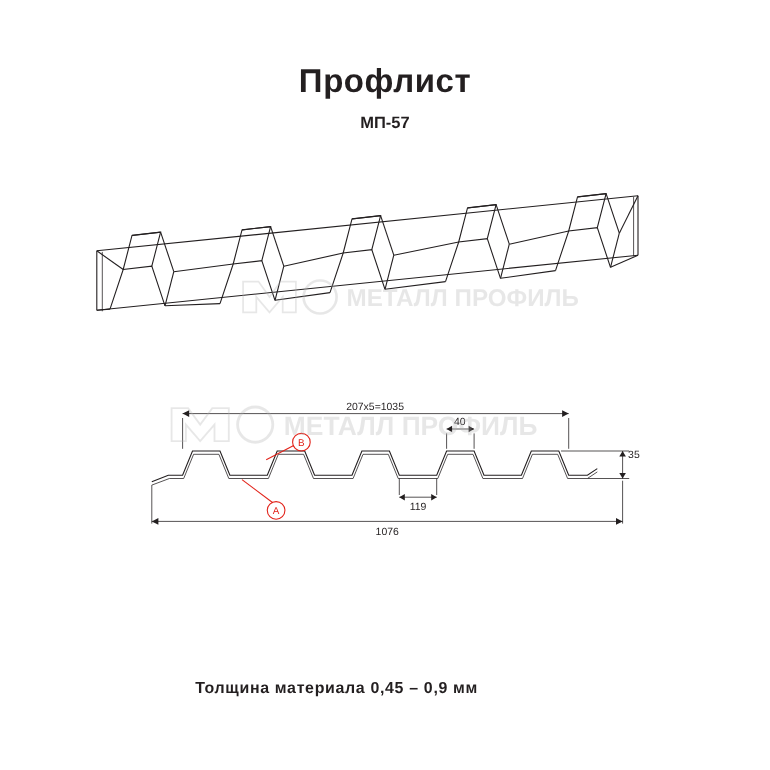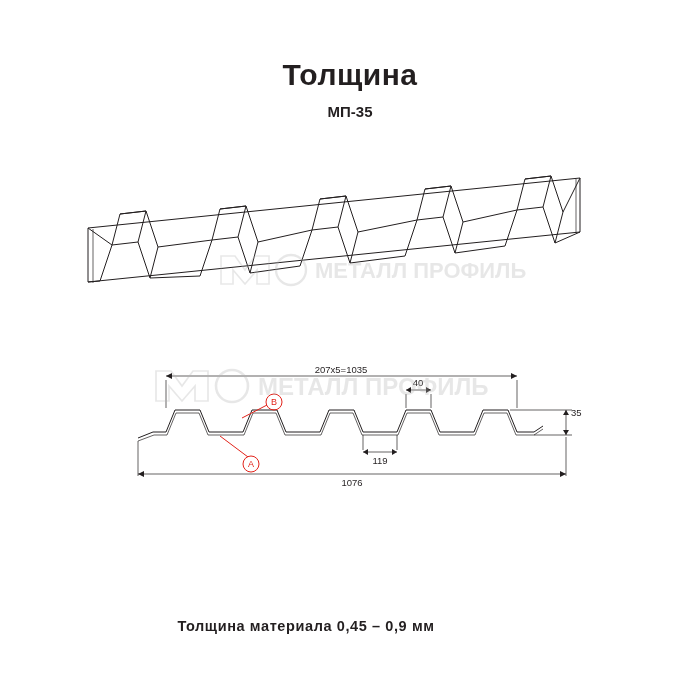--- a/index.html
+++ b/index.html
@@ -90,22 +90,22 @@
   .dim { fill: none; stroke: #231f20; stroke-width: 0.7; }
   .red { fill: none; stroke: #e2231a; stroke-width: 1; }
   .redtxt { fill: #e2231a; font-size: 9px; font-family: "Liberation Sans", sans-serif; }
   .dtxt { fill: #231f20; font-size: 9.5px; font-family: "Liberation Sans", sans-serif; }
 </style>
 </head>
 <body>
 
 <div class="page">
 
-  <div class="title">Толщина</div>
-  <div class="subtitle">МП-35</div>
+  <div class="title">Профлист</div>
+  <div class="subtitle">МП-57</div>
 
   <div class="iso-wrap">
     <svg width="580" height="170" viewBox="0 0 580 170">
       <g class="ln" stroke-linejoin="miter" stroke-linecap="butt">
 
         <path d="M 28 78 L 520 28"></path>
 
         <path d="M 28 132 L 520 82"></path>
 
         <path d="M 28 78 L 28 132"></path>

